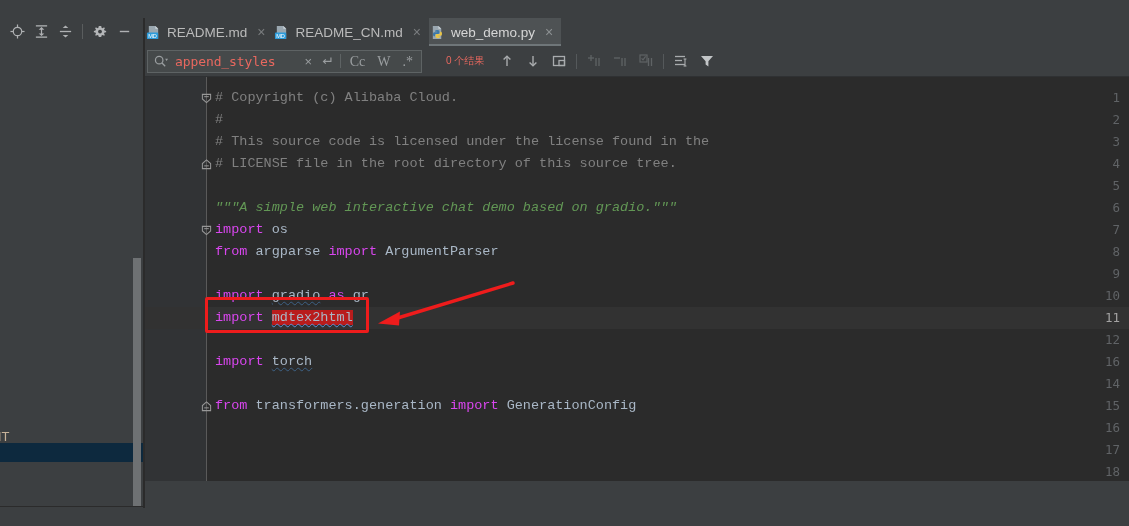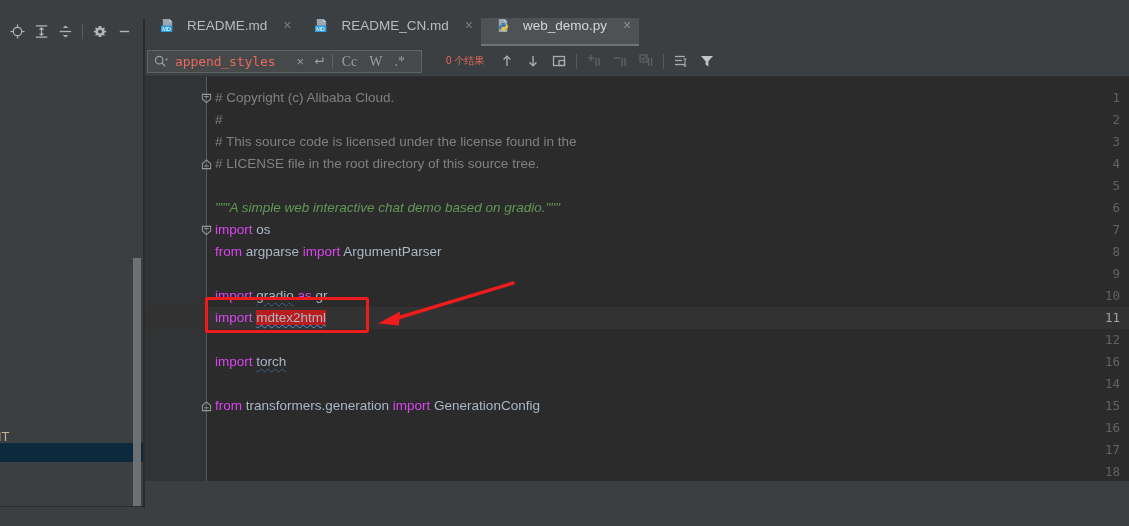--- a/index.html
+++ b/index.html
@@ -66,22 +66,22 @@
     background: #2b2b2b;
   }
 
   
   .tabbar {
     position: absolute; left: 145px; top: 18px; width: 984px; height: 28px;
     background: #3c3f41;
     display: flex; align-items: stretch;
   }
   .tab {
-    display: flex; align-items: flex-start; gap: 12px;
-    padding: 0 8px 0 15px;
+    display: flex; align-items: center; gap: 6px;
+    padding: 0 8px 0 1px;
     font-size: 13.5px; color: #bbbbbb;
     position: relative;
     white-space: nowrap;
   }
   .tab.active {
     background: #4e5254;
     color: #d6d6d6;
   }
   .tab.active::after {
     content: ""; position: absolute; left: 0; right: 0; bottom: 0;
@@ -100,21 +100,21 @@
     display: flex; align-items: center;
     border-bottom: 1px solid #2f3133;
   }
   .findfield {
     display: flex; align-items: center;
     width: 275px; height: 23px;
     margin-left: 2px;
     background: #45494a;
     border: 1px solid #5e6364;
     box-sizing: border-box;
-    padding: 0 10px 0 5px;
+    padding: 0 2px 0 5px;
   }
   .find-magnifier { display: flex; align-items: center; color: #9a9ea0; }
   .find-text {
     flex: 1;
     font-family: "DejaVu Sans Mono", monospace;
     font-size: 13px; color: #e8685f;
     padding-left: 7px;
     letter-spacing: -0.1px;
   }
   .find-ic {
@@ -158,21 +158,21 @@
     position: absolute; right: 0; width: 62px; height: 22px;
     text-align: right; padding-right: 9px;
     box-sizing: border-box;
     font-family: "DejaVu Sans Mono", monospace;
     font-size: 12.5px; color: #606366;
     line-height: 22px;
   }
   .lnum.cur { color: #a4a3a3; }
   .code {
     position: absolute; left: 70px; height: 22px;
-    font-family: Liberation Sans, sans-serif;
+    font-family: Liberation Mono, monospace;
     font-size: 13.5px; line-height: 22px;
     color: #a9b7c6; white-space: pre;
   }
   .fold-line {
     position: absolute; left: 61px; top: 0; width: 1px; height: 404px;
     background: #5a5a5a;
   }
   .foldmark {
     position: absolute; left: 55px; width: 13px; height: 22px;
     display: flex; align-items: center; justify-content: center;

